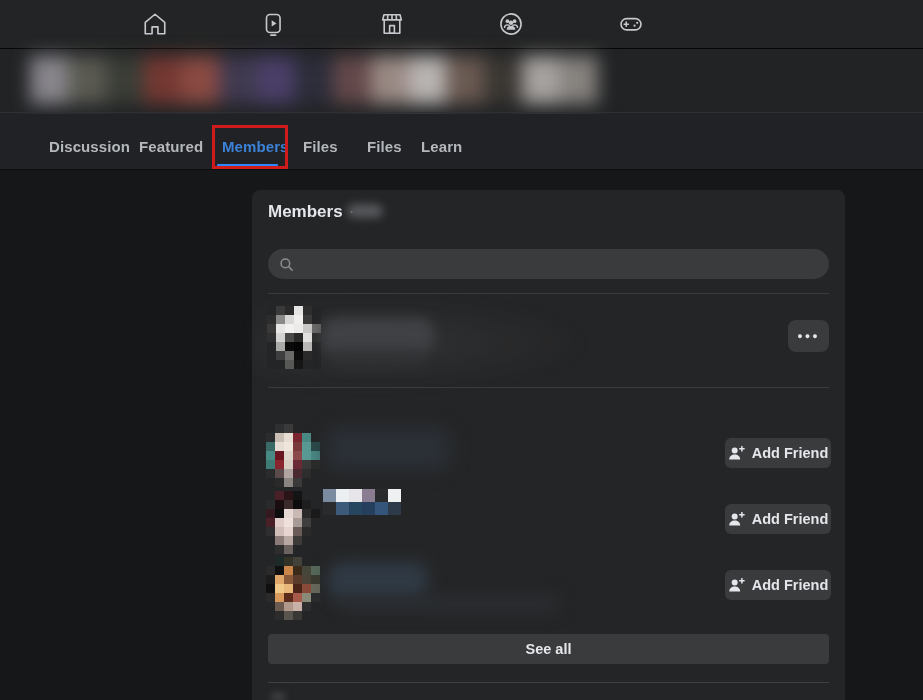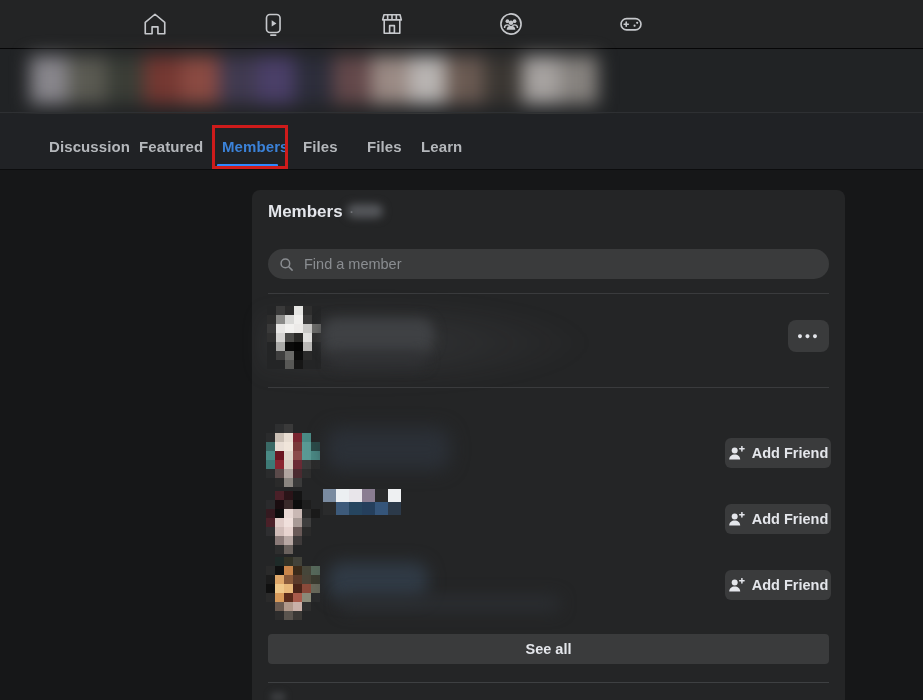--- a/index.html
+++ b/index.html
@@ -184,21 +184,20 @@
     <span>Members</span><span class="dot">·</span>
   </div>
   <div class="blur-blob count-blob"></div>
 
 
   <div class="searchbar">
     <svg width="15" height="15" viewBox="0 0 16 16" fill="none" stroke="#8a8d91" stroke-width="1.6" stroke-linecap="round">
       <circle cx="6.8" cy="6.8" r="4.6"></circle>
         <line x1="10.4" y1="10.4" x2="14" y2="14"></line>
     </svg>
-    <input type="text" placeholder="Find a member" style="">
   </div>
 
   <div class="divider" style="top:103px"></div>
 
   <div class="row-glow"></div>
   <div class="mosaic avatar" style="left: 15px; top: 116px; display: grid; grid-template-columns: repeat(6, 9px); grid-auto-rows: 9px;">
       <div style="background: rgb(36, 37, 38);"></div>
       <div style="background: rgb(58, 58, 58);"></div>
       <div style="background: rgb(42, 42, 42);"></div>
       <div style="background: rgb(229, 229, 227);"></div>

